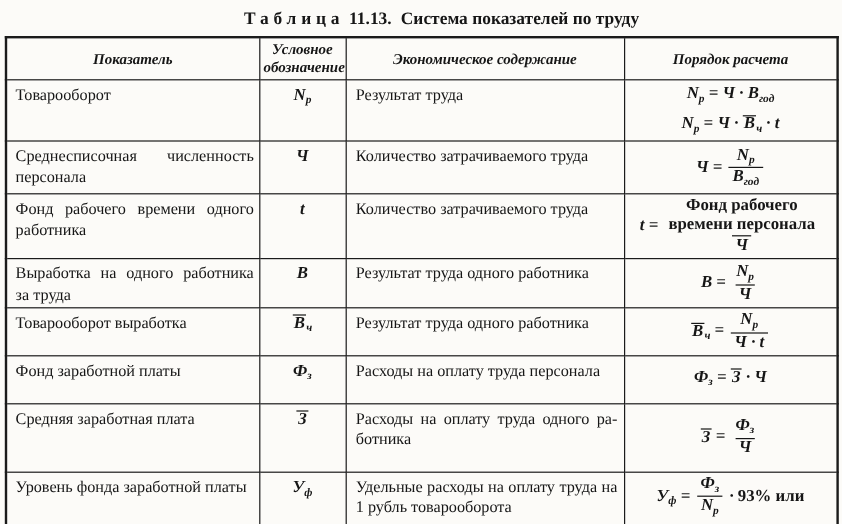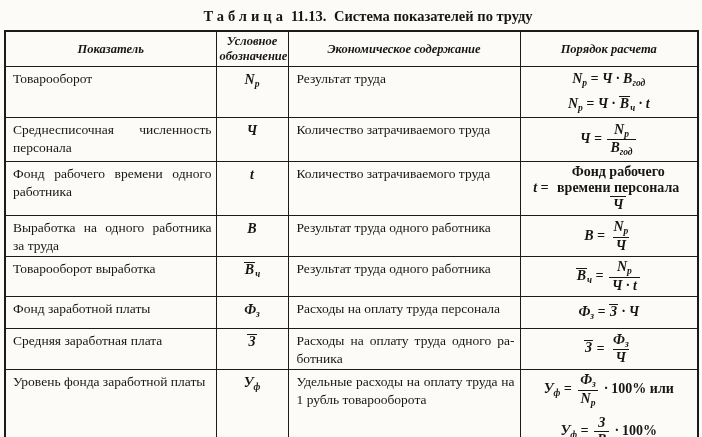--- a/index.html
+++ b/index.html
@@ -24,21 +24,21 @@
   th,td{border:1.7px solid #1b1b1b;padding:1px 4px;vertical-align:top;}
   thead tr{height:32px;}
   th{
     font-style:italic;font-weight:600;font-size:12.5px;text-align:center;
     vertical-align:middle;line-height:1.2;padding:2px 3px;
   }
   td.ind{
     font-size:13.5px;text-align:justify;padding:3px 4px 2px 7px;line-height:1.3;
   }
   td.cont{
-    font-size:13.5px;text-align:justify;padding:3px 5px 2px 8px;line-height:1.3;
+    font-size:13.5px;text-align:justify;padding:3px 5px 18px 8px;line-height:1.3;
   }
   td.sym{text-align:center;padding-top:3px;}
   td.calc{vertical-align:middle;padding:2px 3px;}
   .formula-stack{
     display:flex;flex-direction:column;align-items:center;justify-content:center;gap:7px;
   }
   .formula{
     font-size:14px;font-weight:bold;font-style:italic;white-space:nowrap;
     line-height:1.15;text-align:center;
   }
@@ -174,21 +174,21 @@
   </tr>
       <tr>
     <td class="ind"><span>Уровень фонда заработной платы</span></td>
     <td class="sym"><span class="formula">У<sub>ф</sub></span></td>
     <td class="cont"><span>Удельные расходы на оплату труда на 1 рубль товарооборота</span></td>
     <td class="calc">
           <div class="formula-stack">
             <div class="formula">У<sub>ф</sub> = <span class="frac">
                 <span class="num">Ф<sub>з</sub></span>
                 <span class="den">N<sub>р</sub></span>
-              </span> · <span class="rm">100% или</span></div>
+              </span> · <span class="rm">93% или</span></div>
             <div class="formula">У<sub>ф</sub> = <span class="frac">
                 <span class="num">З</span>
                 <span class="den">В</span>
               </span> · <span class="rm">100%</span></div>
           </div>
         </td>
   </tr>
     </tbody>
 </table>
 

